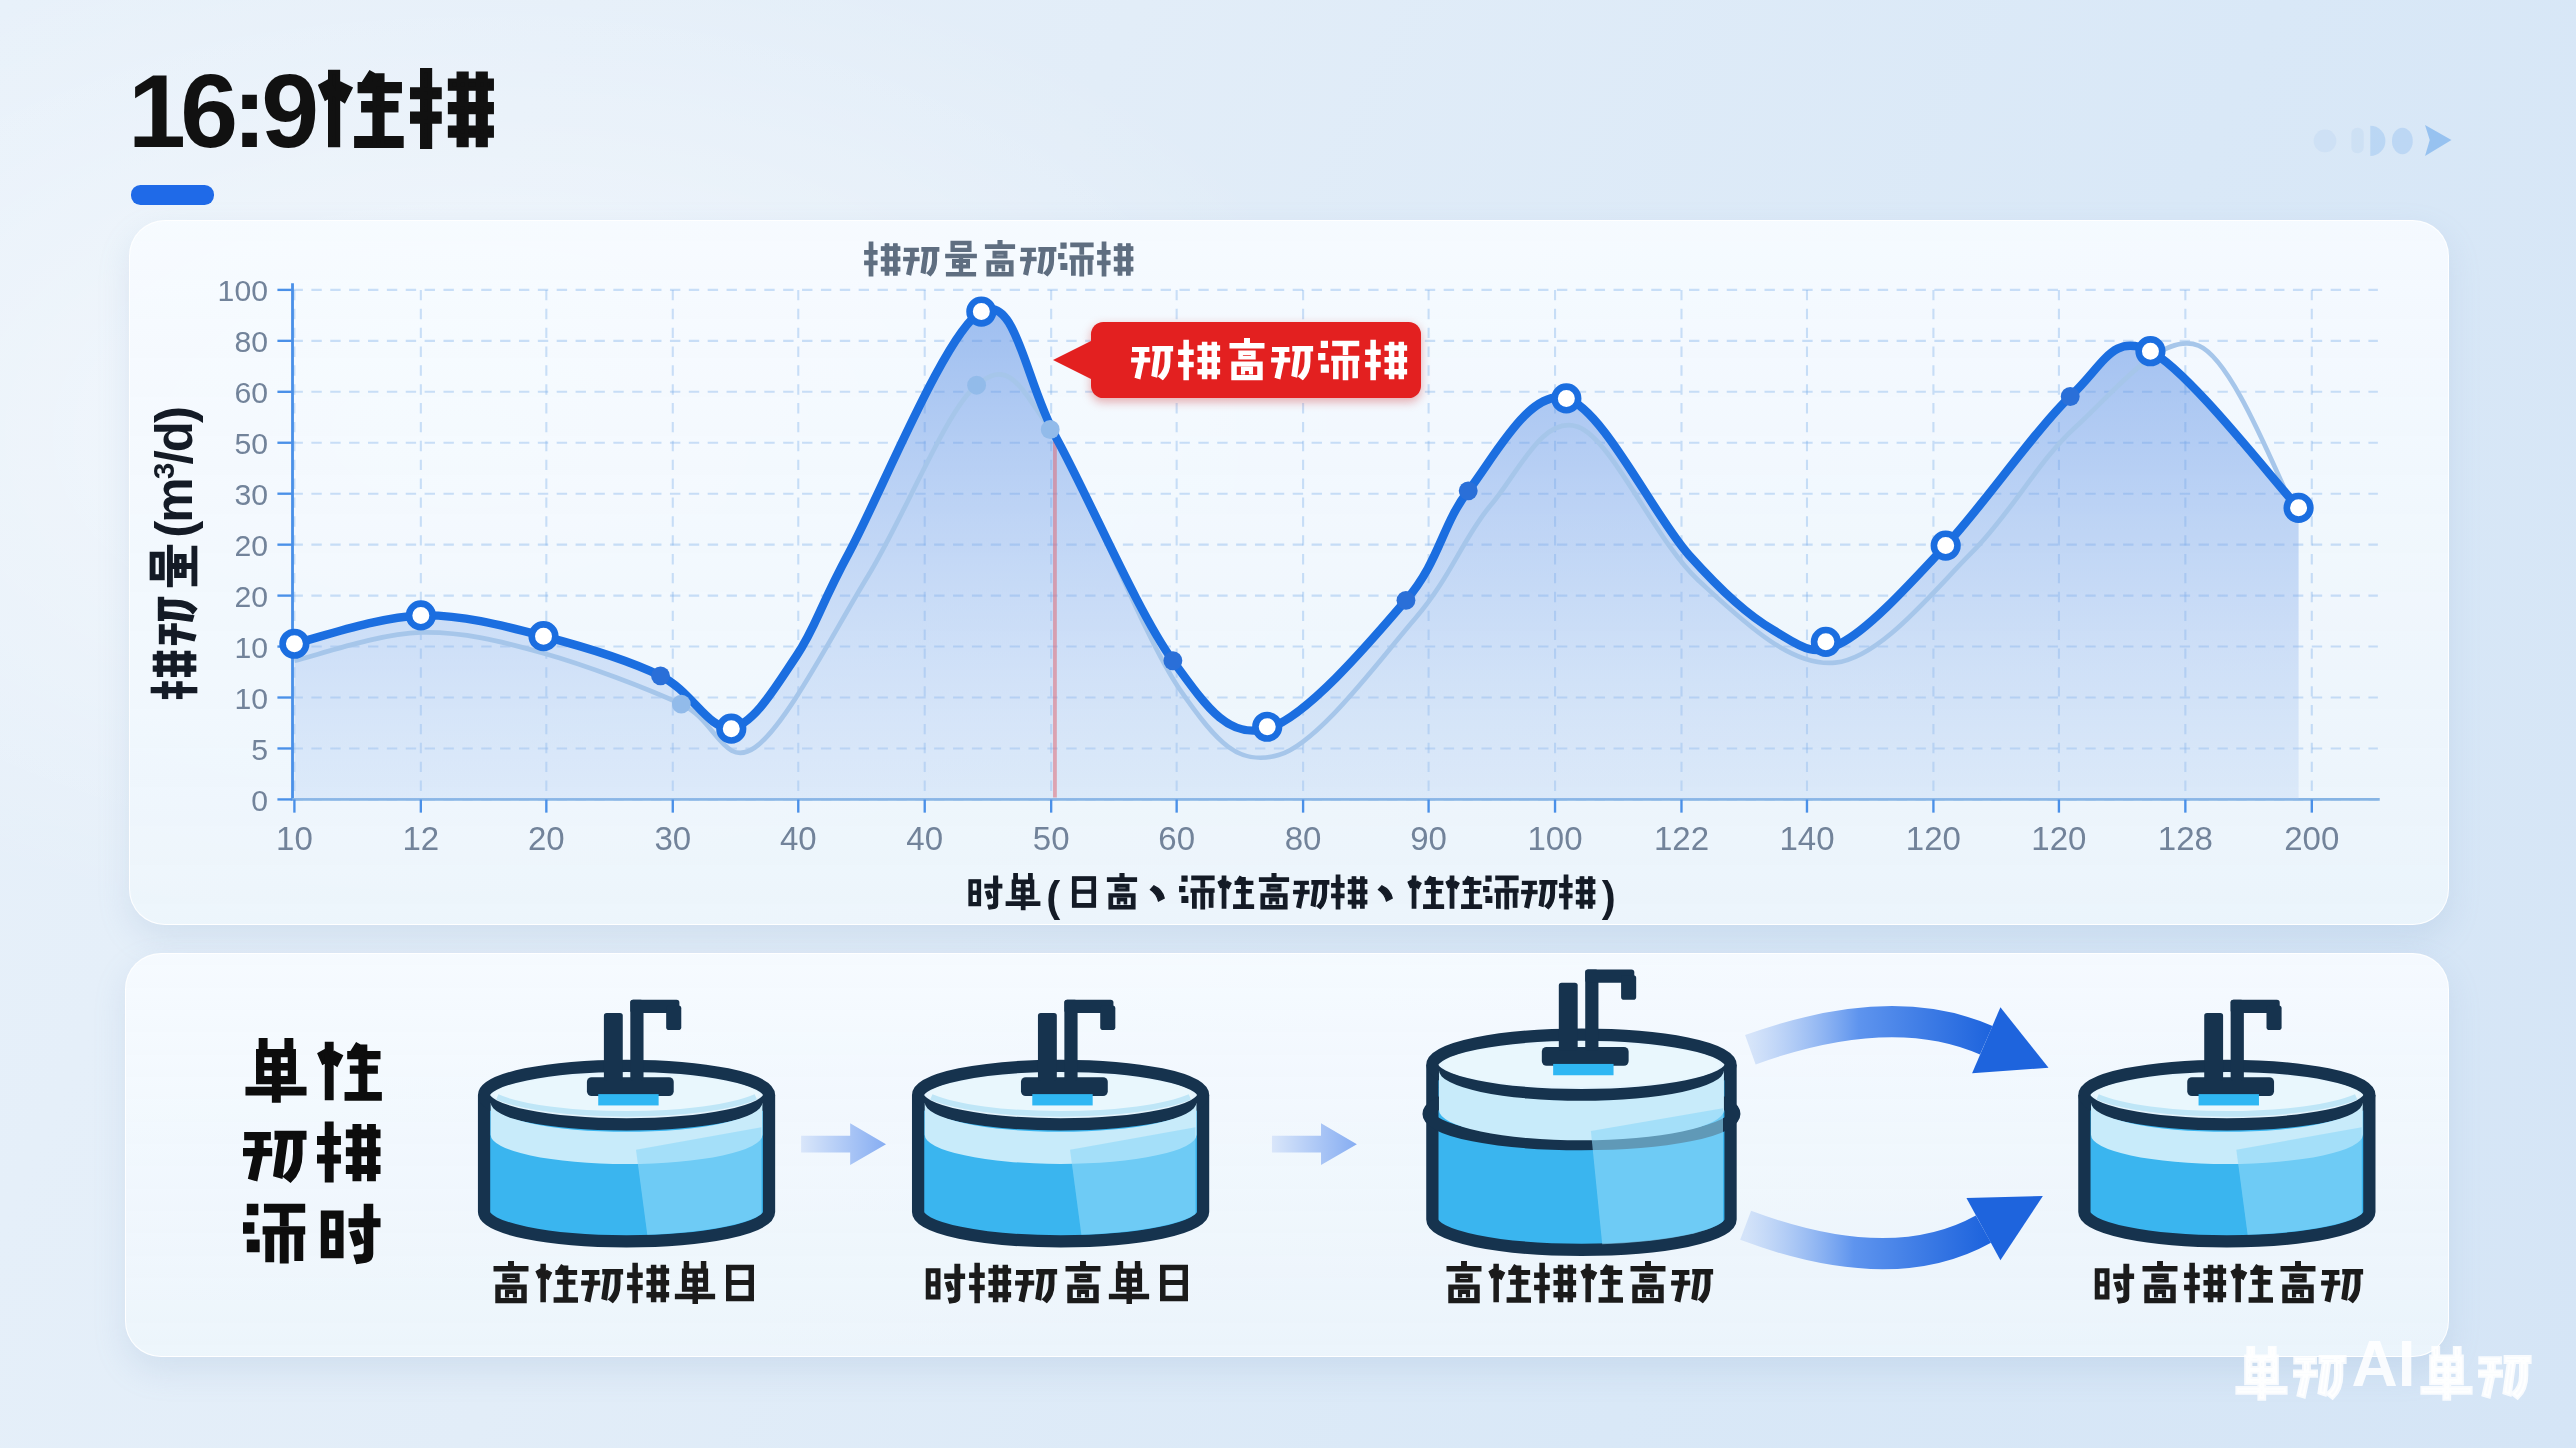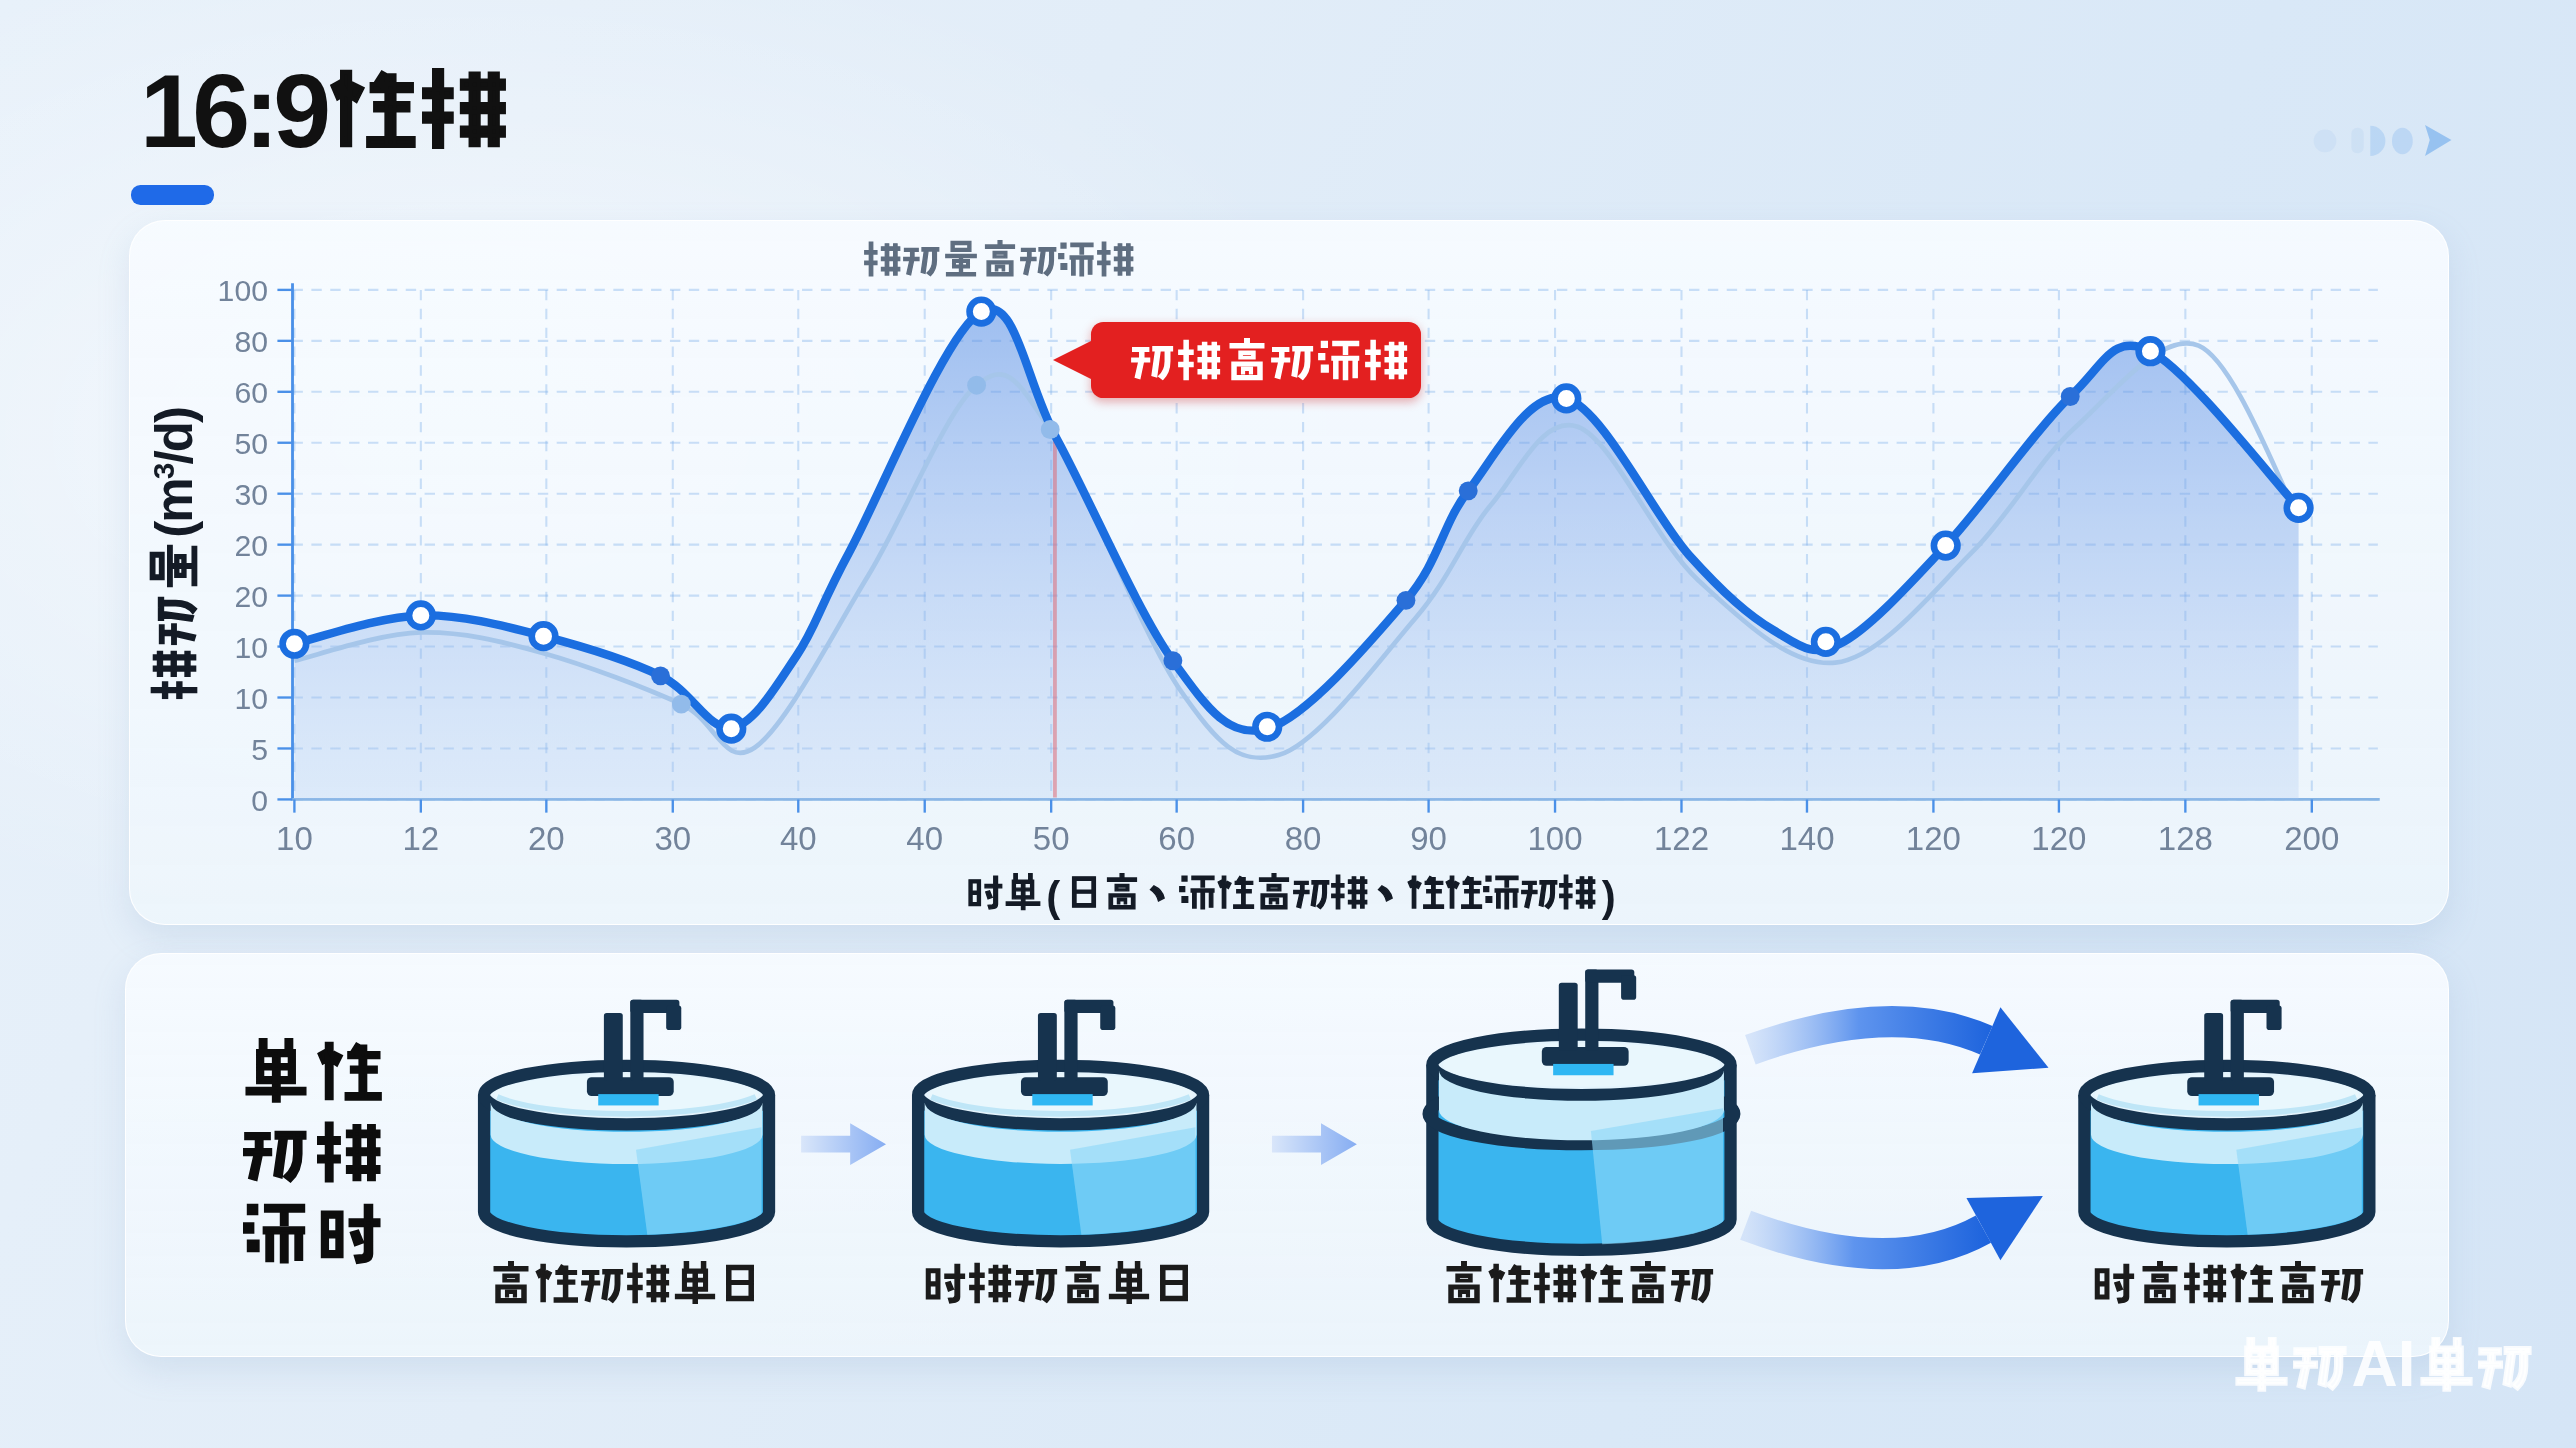--- a/index.html
+++ b/index.html
@@ -5,34 +5,34 @@
 html,body{width:2576px;height:1448px;overflow:hidden}
 body{font-family:"Liberation Sans",sans-serif;position:relative;
  background:
  radial-gradient(1510px 849px at 18% 30%, rgba(255,255,255,0.55), rgba(255,255,255,0) 60%),
  linear-gradient(115deg,#e8f1fa 0%,#e2edf8 35%,#d9e8f7 70%,#d5e5f6 100%);}
 .card{position:absolute;border-radius:36px;background:linear-gradient(180deg,rgba(247,251,255,0.92),rgba(238,246,252,0.85));
  border:1.9px solid rgba(255,255,255,0.95);box-shadow:0 13.2px 32px rgba(130,160,200,0.18)}
 .z{display:inline-block;vertical-align:top}
 .z use{stroke:currentColor;stroke-width:3.5}
 .abs{position:absolute}
-.title{left:140px;top:52px;font-weight:bold;font-size:104px;color:#111;letter-spacing:-5.7px;display:flex;align-items:flex-start}
+.title{left:128px;top:52px;font-weight:bold;font-size:104px;color:#111;letter-spacing:-5.7px;display:flex;align-items:flex-start}
 .title .z{margin-top:13.2px;margin-left:4.7px}
 .title .z use{stroke-width:5}
 .flowlabel .z use{stroke-width:4.5}
 .underline{left:131px;top:185px;width:83px;height:20px;background:#1f6ae8;border-radius:9.4px}
 .ctitle{left:864px;top:240px;color:#5f6e80;display:flex;gap:0.9px}
 .xtitle{left:57px;top:873px;width:2472px;display:flex;gap:0;justify-content:center;color:#141b26}
 .ytitle{left:-90px;top:511px;width:528px;height:85px;display:flex;align-items:center;justify-content:center;gap:2.8px;transform:rotate(-90deg);color:#141b26}
 .ytitle .par{font-weight:bold;font-size:51px;color:#141b26;letter-spacing:-1.9px}
 .callout{left:1091px;top:322px;width:330px;height:76px;background:#e32020;border-radius:12.3px;display:flex;align-items:center;justify-content:center;gap:2.8px;padding-left:28px;box-shadow:0 3.8px 9.4px rgba(200,30,30,0.35)}
 .callout:before{content:"";position:absolute;left:-38px;top:18px;border-style:solid;border-width:20px 40px 20px 0;border-color:transparent #e32020 transparent transparent}
 .flowlabel{left:243px;top:1038px;width:140px;display:flex;flex-wrap:wrap;gap:15px 7.5px;color:#0d0d0d}
 .tklabel{position:absolute;display:flex;gap:1.9px;color:#1b1b1b}
-.wm{right:43px;top:1327px;display:flex;align-items:center;gap:3.8px;color:rgba(255,255,255,0.88);font-weight:bold;font-size:64px;position:absolute}
+.wm{right:43px;top:1327px;display:flex;align-items:flex-end;gap:3.8px;color:rgba(255,255,255,0.88);font-weight:bold;font-size:64px;position:absolute}
 .wm .z use{stroke:currentColor;stroke-width:7}
 text{font-family:"Liberation Sans",sans-serif}
 .yl{font-size:32px;fill:#72839a;text-anchor:end}
 .xl{font-size:35px;fill:#72839a;text-anchor:middle}
 .gv{stroke:rgba(125,175,235,0.38);stroke-width:2.2;stroke-dasharray:11 9}
 .tk{stroke:#4a90e8;stroke-width:2.5}
 </style></head>
 <body>
 <svg width="0" height="0" style="position:absolute">
     <defs>

